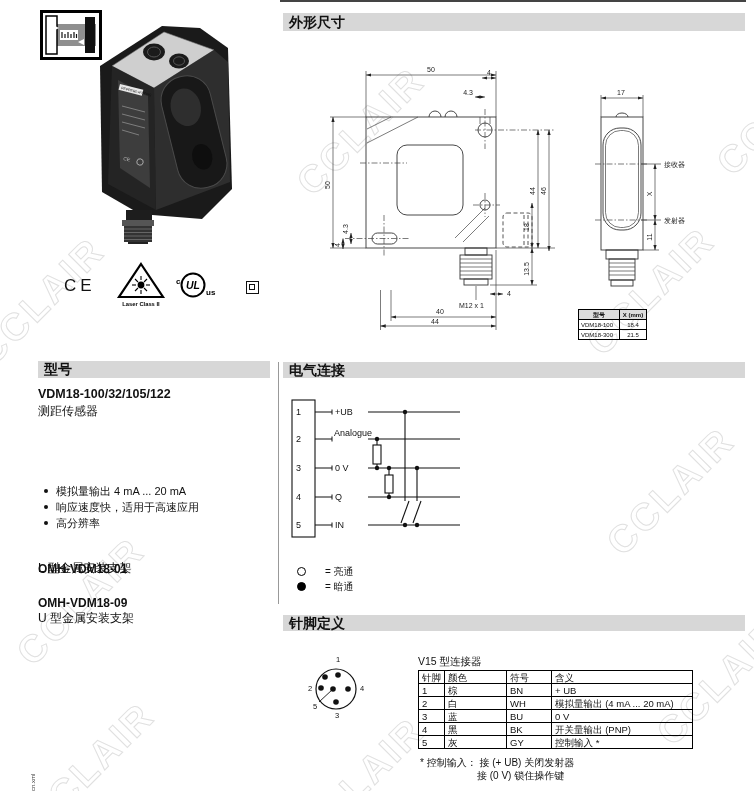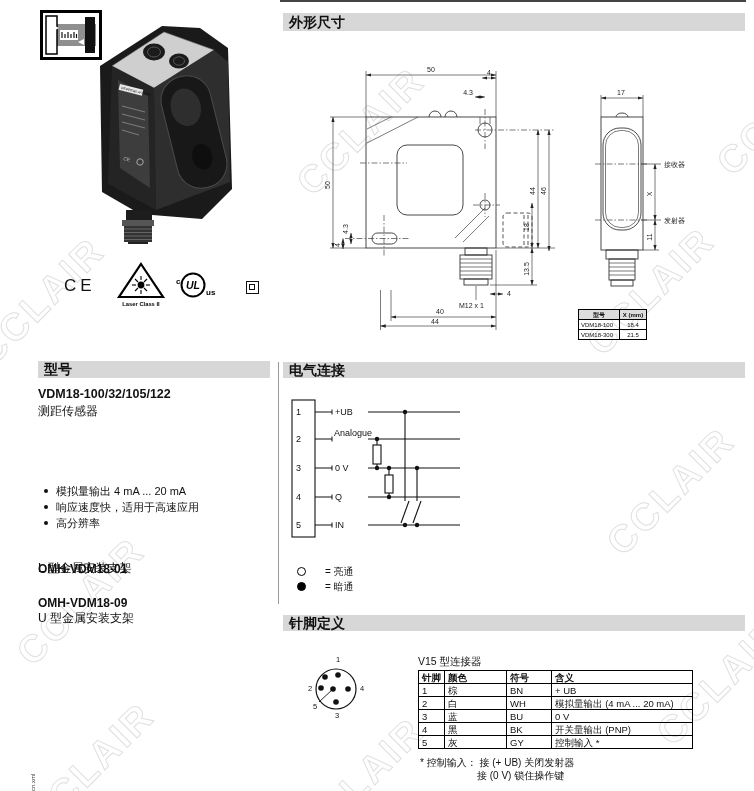--- a/index.html
+++ b/index.html
@@ -20,21 +20,21 @@
   .dim{font-size:7px;fill:#222;}
   .cn7{font-size:7px;fill:#222;}
   .cline{stroke:#333;stroke-width:0.9;fill:none;}
   .thin{stroke:#444;stroke-width:0.7;fill:none;}
   .dd{stroke:#444;stroke-width:0.7;fill:none;stroke-dasharray:6 2 1.5 2;}
   .dash{stroke:#444;stroke-width:0.9;fill:none;stroke-dasharray:4 2.5;}
   table{border-collapse:collapse;}
   #pintable{position:absolute;left:418px;top:670px;width:274px;table-layout:fixed;}
   #pintable th,#pintable td{border:1px solid #000;font-size:9.5px;line-height:11px;
       padding:0 3px;height:12px;text-align:left;overflow:hidden;white-space:nowrap;}
-  #pintable th{font-weight:bold;}
+  #pintable th{font-weight:normal;}
   #modeltable{position:absolute;left:578px;top:309px;width:68px;table-layout:fixed;}
   #modeltable th,#modeltable td{border:0.8px solid #000;font-size:6px;line-height:8px;
       padding:0 2px;height:9px;overflow:hidden;white-space:nowrap;}
   #modeltable th{background:#ddd;text-align:center;font-weight:bold;}
   #modeltable td.v{text-align:center;}
   .legend-row{display:flex;align-items:center;gap:19px;font-size:10px;height:15px;}
   .circ{width:9px;height:9px;border:1.3px solid #000;border-radius:50%;box-sizing:border-box;}
   .circ.fill{background:#000;}
   .sq-outer{position:absolute;width:13px;height:13px;border:1.6px solid #111;box-sizing:border-box;}
   .sq-inner{position:absolute;left:2.2px;top:2.2px;width:5.5px;height:5.5px;border:1.4px solid #111;box-sizing:border-box;}

